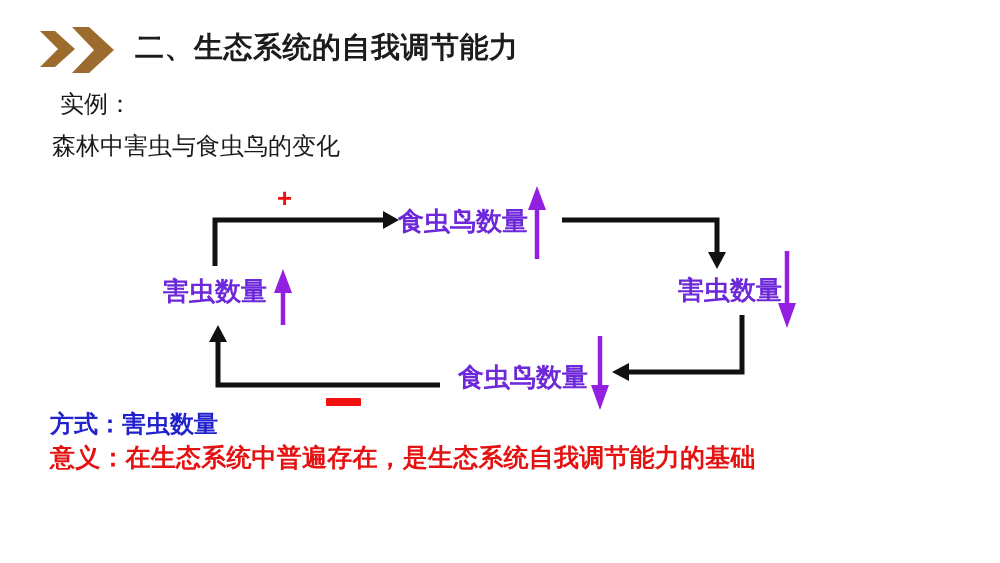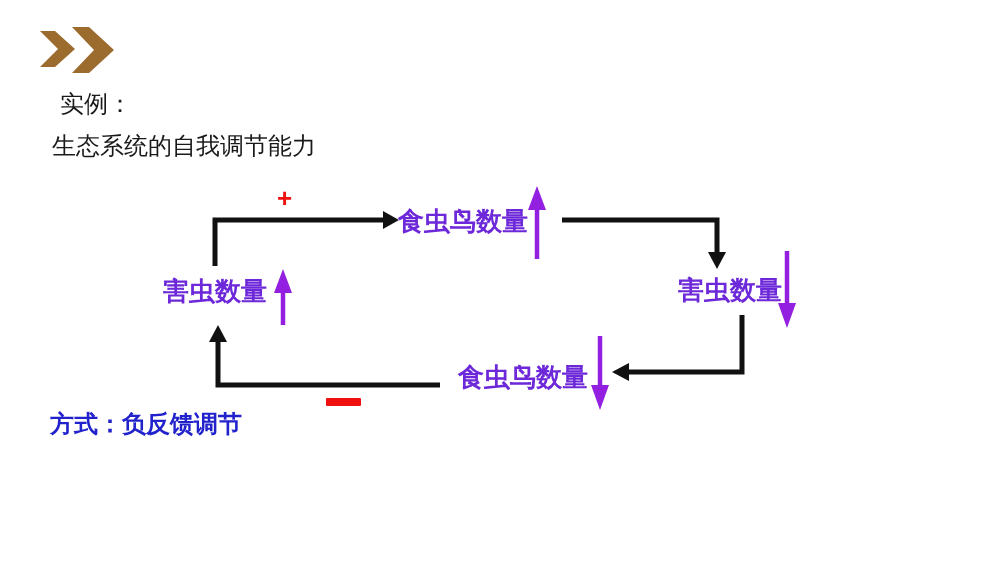--- a/index.html
+++ b/index.html
@@ -38,23 +38,24 @@
 </head>
 <body>
 
 <div class="slide">
 
   <svg class="chevron-svg" width="82" height="48" viewBox="0 0 82 48">
     <polygon points="2,5 17,5 37,23 17,41 2,41 20,23" fill="#9c6b2e"></polygon>
     <polygon points="34,1 51,1 76,24 51,47 34,47 56,24" fill="#9c6b2e"></polygon>
   </svg>
 
+  <div class="abs title">二、生态系统的自我调节能力</div>
 
   <div class="abs example-label">实例：</div>
-  <div class="abs example-text">生态系统的自我调节能力</div>
+  <div class="abs example-text">森林中害虫与食虫鸟的变化</div>
 
   <svg class="diagram-svg" width="1000" height="563" viewBox="0 0 1000 563">
 
     <g>
       <path class="black-line" d="M 215 266 L 215 220 L 383 220"></path>
       <polygon class="black-head" points="383,211 399,220 383,229"></polygon>
     </g>
 
     <g>
       <path class="black-line" d="M 562 220 L 717 220 L 717 253"></path>
@@ -90,15 +91,16 @@
   </svg>
 
   <div class="abs node node-top">食虫鸟数量</div>
   <div class="abs node node-right">害虫数量</div>
   <div class="abs node node-bottom">食虫鸟数量</div>
   <div class="abs node node-left">害虫数量</div>
 
   <div class="abs plus-sign">+</div>
   <div class="abs minus-bar"></div>
 
-  <div class="abs method-text">方式：负反馈调节</div>
+  <div class="abs method-text">方式：害虫数量</div>
+  <div class="abs meaning-text">意义：在生态系统中普遍存在，是生态系统自我调节能力的基础</div>
 
 </div>
 
 </body></html>

